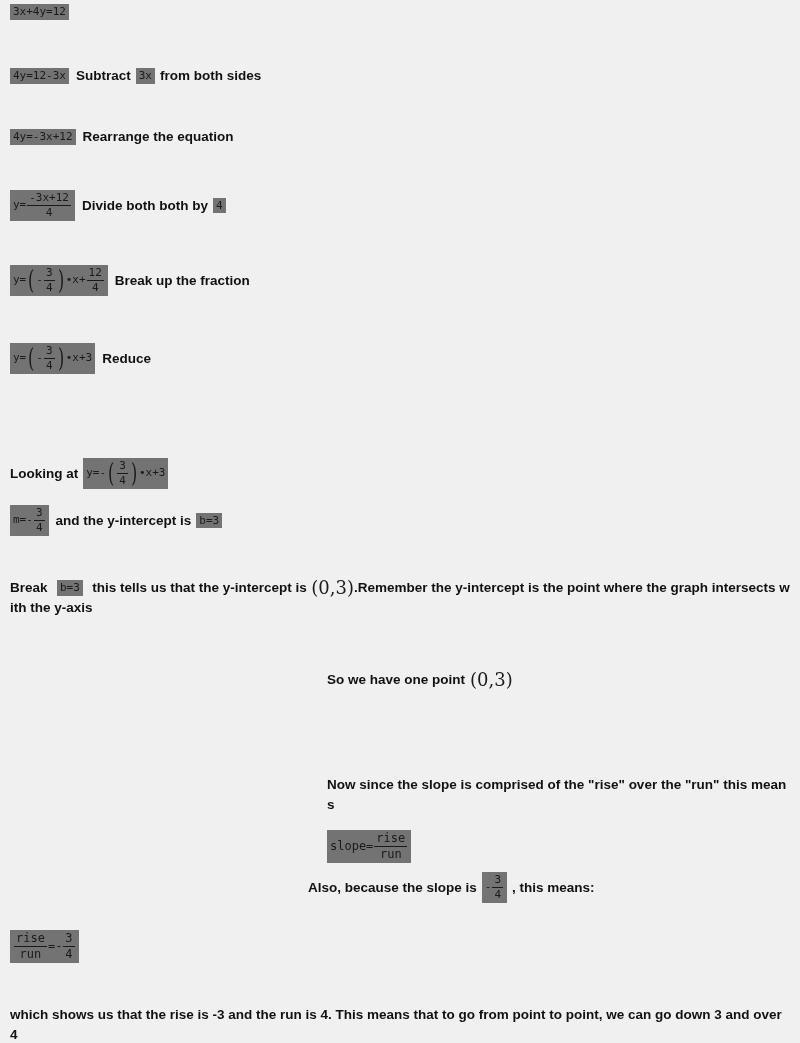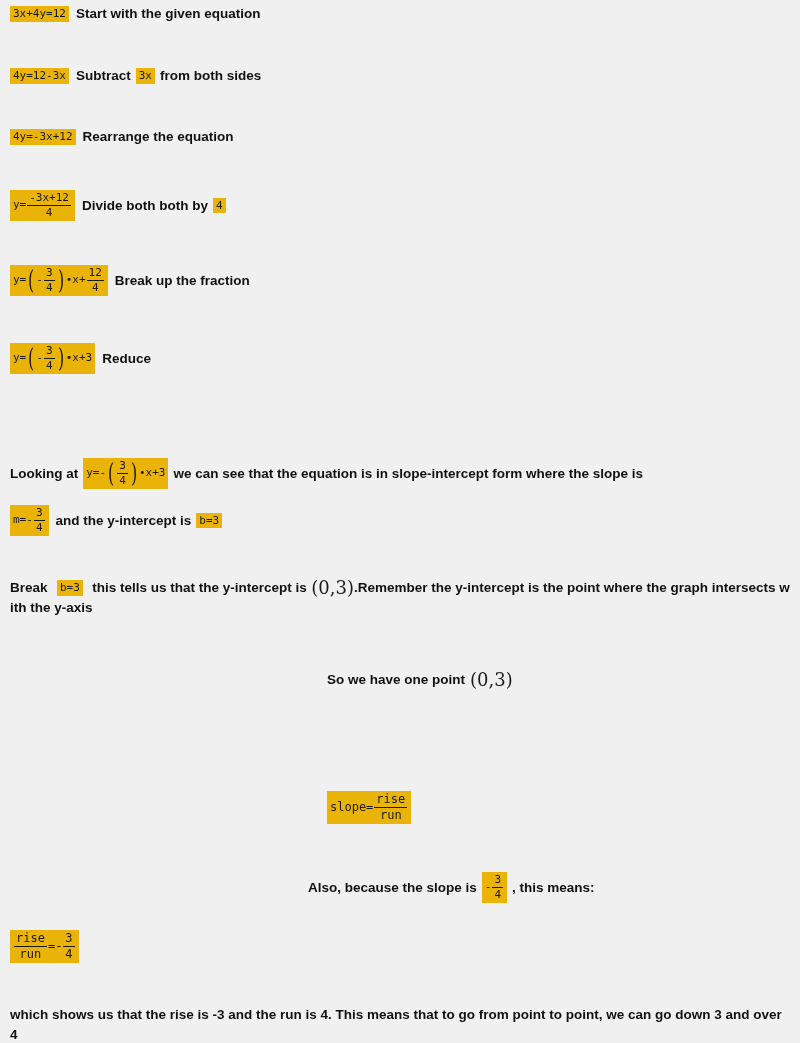--- a/index.html
+++ b/index.html
@@ -21,21 +21,21 @@
     font-weight: bold;
     font-size: 13.5px;
     color: #111;
     line-height: 1.45;
     word-break: break-all;
   }
 
   
   .mathbox {
     display: inline-block;
-    background: #eab308;
+    background: #737373;
     font-family: "DejaVu Sans Mono", monospace;
     font-weight: normal;
     color: #1a1a1a;
     vertical-align: middle;
     padding: 2px 3px;
     white-space: nowrap;
     line-height: 1.05;
   }
   .m-sm { font-size: 11px; }
   .m-md { font-size: 12px; }
@@ -86,21 +86,20 @@
   
   .row { position: absolute; display: flex; align-items: center; }
   .row .label { margin-left: 7px; }
   .inline-gap { margin: 0 5px; }
 </style>
 </head>
 <body>
 
 <div class="row" style="left:10px; top:4px;">
   <span class="mathbox m-sm">3x+4y=12</span>
-  <span class="prose label">Start with the given equation</span>
 </div>
 
 <div class="row" style="left:10px; top:66px;">
   <span class="mathbox m-sm">4y=12-3x</span>
   <span class="prose label">Subtract</span>
   <span class="mathbox m-sm inline-gap">3x</span>
   <span class="prose">from both sides</span>
 </div>
 
 <div class="row" style="left:10px; top:127px;">
@@ -128,21 +127,20 @@
     <span>y=</span><span class="paren">(</span><span>-</span><span class="frac"><span class="num">3</span><span class="den">4</span></span><span class="paren">)</span><span>•x+3</span>
   </span>
   <span class="prose label">Reduce</span>
 </div>
 
 <div class="row" style="left:10px; top:458px;align-items:center;">
   <span class="prose">Looking at</span>
   <span class="mathbox m-sm inline-gap">
     <span>y=-</span><span class="paren">(</span><span class="frac"><span class="num">3</span><span class="den">4</span></span><span class="paren">)</span><span>•x+3</span>
   </span>
-  <span class="prose">we can see that the equation is in slope-intercept form  where the slope is</span>
 </div>
 
 <div class="row" style="left:10px; top:505px;">
   <span class="mathbox m-sm">
     <span>m=-</span><span class="frac"><span class="num">3</span><span class="den">4</span></span>
   </span>
   <span class="prose label">and the y-intercept is</span>
   <span class="mathbox m-sm inline-gap">b=3</span>
 </div>
 
@@ -152,20 +150,21 @@
   <span class="prose">this tells us that the y-intercept is</span>
   <span class="coord">(0,3)</span><span class="prose">.Remember the y-intercept is the point where the graph intersects with the y-axis</span>
 </div>
 
 <div class="row" style="left:327px; top:670px;">
   <span class="prose">So we have one point</span>
   <span class="coord" style="margin-left:5px;">(0,3)</span>
 </div>
 
 <div style="position:absolute; left:327px; top:775px; width:460px;">
+  <div class="prose">Now since the slope is comprised of the "rise" over the "run" this means</div>
   <span class="mathbox m-md" style="margin-top:16px;">
     <span>slope=</span><span class="frac"><span class="num">rise</span><span class="den">run</span></span>
   </span>
 </div>
 
 <div class="row" style="left:308px; top:872px;">
   <span class="prose">Also, because the slope is</span>
   <span class="mathbox m-sm inline-gap">
     <span>-</span><span class="frac"><span class="num">3</span><span class="den">4</span></span>
   </span>

